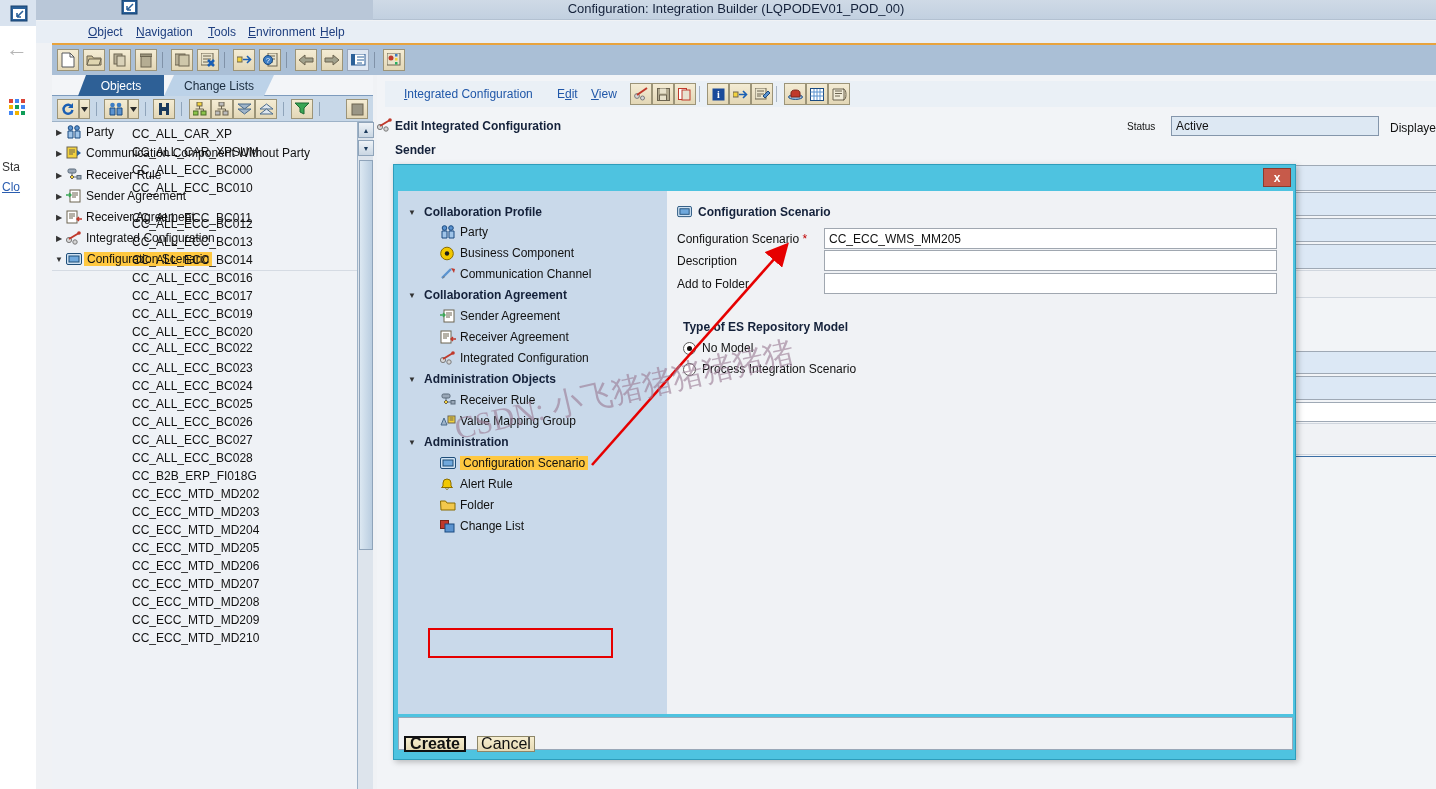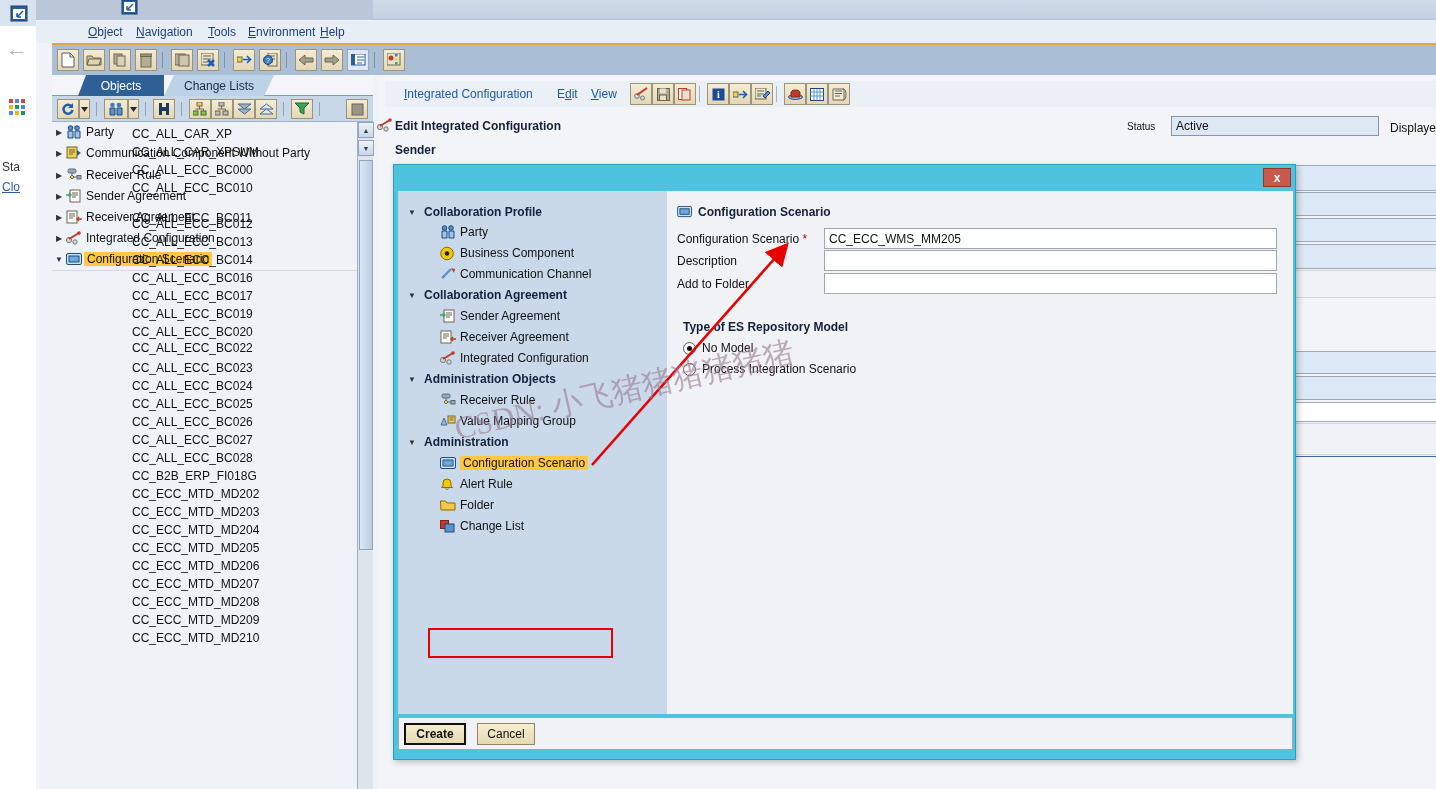--- a/index.html
+++ b/index.html
@@ -254,24 +254,24 @@
   }
   .dlg-right {
     position: absolute; left: 273px; top: 26px; width: 626px; height: 523px;
     background: #f0f2f5;
   }
   .dlg-footer {
     position: absolute; left: 4px; top: 552px; width: 895px; height: 33px;
     background: #f0f2f5; border: 1px solid #9aa8b8;
   }
   .dlg-btn {
-    position: absolute; top: 5px; height: 22px;
+    position: absolute; top: 18px; height: 16px;
     background: linear-gradient(180deg,#f6eecf 0%,#e6d9b4 100%);
     border: 1px solid #8d8668;
-    font-size: 12px; color: #111;
+    font-size: 16px; color: #111;
     display: flex; align-items: center; justify-content: center; cursor: default;
   }
   .dlg-btn.primary { font-weight: bold; border: 2px solid #111; }
 
   .dgroup {
     position: absolute; left: 10px; height: 18px;
     display: flex; align-items: center;
     font-size: 12px; font-weight: bold; color: #14213a; cursor: default;
   }
   .dgroup .dtw { width: 16px; font-size: 8px; color: #333; }
@@ -364,20 +364,21 @@
 
   <div class="sap-window">
 
     <div class="titlebar">
       <div class="title-left-pane"></div>
       <svg class="app-icon" viewBox="0 0 20 20">
         <rect x="2" y="2" width="15" height="14" fill="#2a6099" stroke="#14416e"></rect>
         <rect x="4" y="4" width="11" height="10" fill="#ffffff"></rect>
         <path d="M13 6 L7 12 M7 12 L11 12 M7 12 L7 8" stroke="#2a6099" stroke-width="1.5" fill="none"></path>
       </svg>
+      <div class="title-text">Configuration: Integration Builder (LQPODEV01_POD_00)</div>
     </div>
 
     <div class="menubar">
       <div class="menu-item" style="left:52px"><u>O</u><span>bject</span></div>
       <div class="menu-item" style="left:100px"><u>N</u><span>avigation</span></div>
       <div class="menu-item" style="left:172px"><u>T</u><span>ools</span></div>
       <div class="menu-item" style="left:212px"><u>E</u><span>nvironment</span></div>
       <div class="menu-item" style="left:284px"><u>H</u><span>elp</span></div>
     </div>
     <div class="menu-sep-line"></div>

